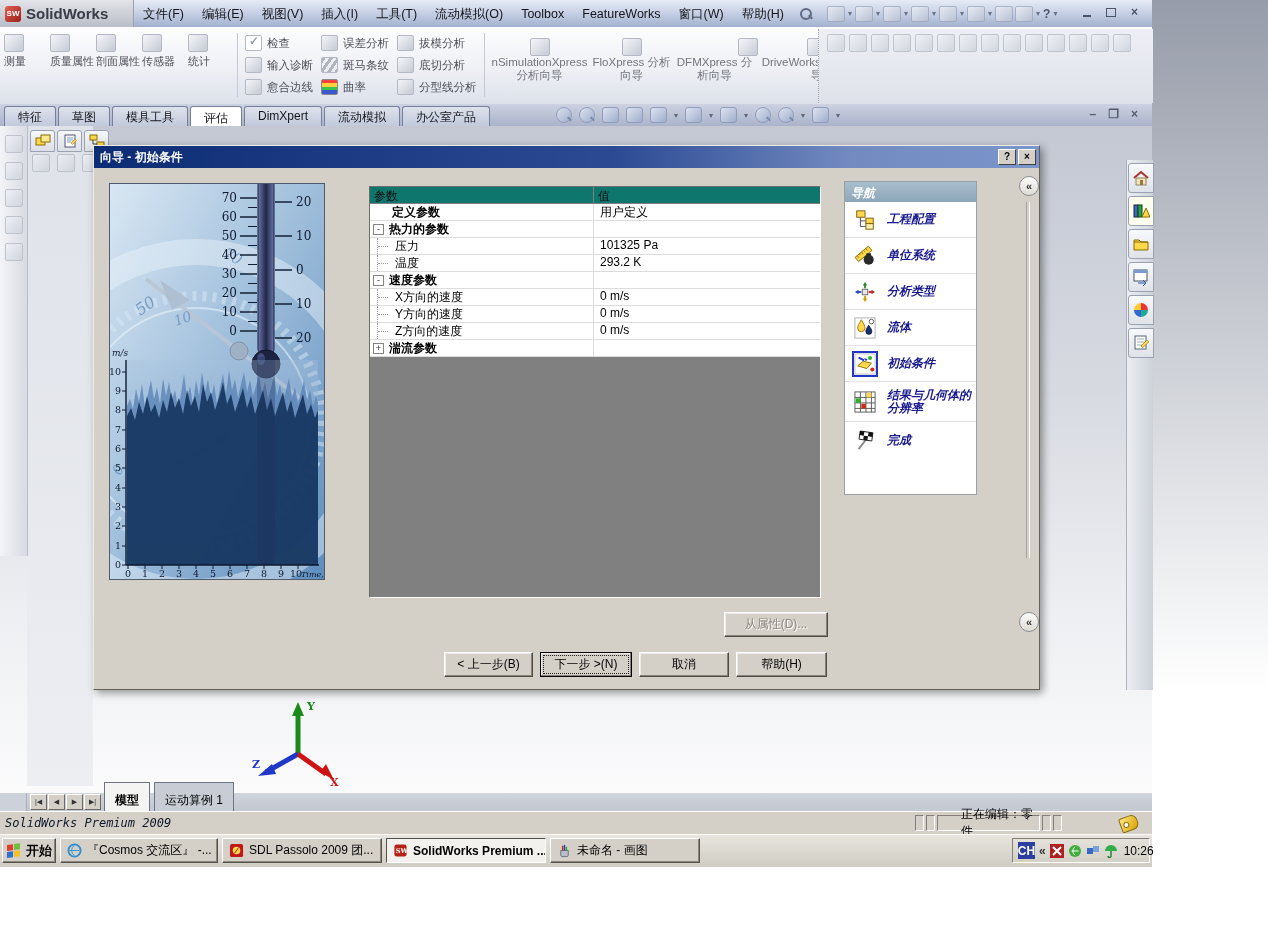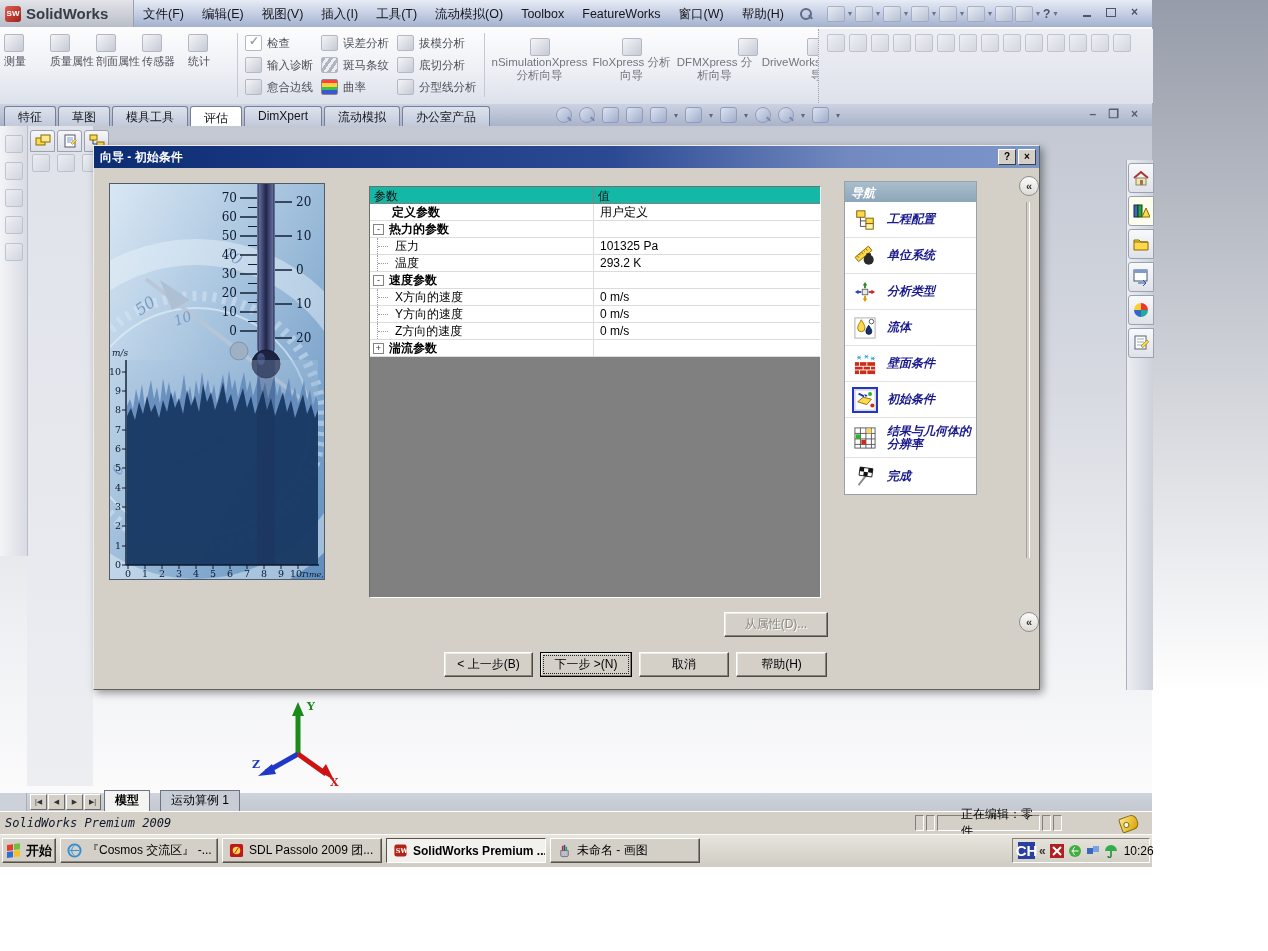--- a/index.html
+++ b/index.html
@@ -89,27 +89,27 @@
   .dlg-title{height:22px;background:linear-gradient(90deg,#0c2c74 0%,#2c4a94 55%,#728ac0 80%,#7b96cb 100%);
     color:#fff;font-weight:bold;font-size:12px;display:flex;align-items:center;padding:0 3px 0 6px;}
   .dlg-title-text{flex:1;}
   .dlg-btn{width:16px;height:14px;margin-left:2px;background:#d4d0c8;border:1px solid;border-color:#fff #404040 #404040 #fff;
     color:#000;font-size:10px;font-weight:bold;display:flex;align-items:center;justify-content:center;line-height:10px;}
   
   .img-panel{position:absolute;left:15px;top:37px;width:214px;height:395px;border:1px solid #4f5c6e;overflow:hidden;}
   
   .ptable{position:absolute;left:275px;top:40px;width:452px;height:412px;background:#808080;
     border:1px solid;border-color:#6e6e6e #fff #fff #6e6e6e;box-sizing:border-box;}
-  .pt-header{display:flex;height:17px;background:#14b8a6;border-bottom:1px solid #808080;box-sizing:border-box;}
+  .pt-header{display:flex;height:17px;background:#0f766e;border-bottom:1px solid #808080;box-sizing:border-box;}
   .pt-h{padding:1px 4px;font-size:12px;color:#111;box-sizing:border-box;}
   .pt-h.c1{width:224px;border-right:1px solid #808080;}
   .pt-rows{background:#fff;}
   .trow{display:flex;height:17px;border-bottom:1px solid #dcdcdc;box-sizing:border-box;font-size:12px;background:#fff;}
   .tcell-p{width:224px;display:flex;align-items:center;border-right:1px solid #dcdcdc;box-sizing:border-box;overflow:hidden;}
-  .tcell-v{flex:1;display:flex;align-items:center;padding-left:6px;overflow:hidden;}
+  .tcell-v{flex:1;display:flex;padding-left:6px;overflow:hidden;}
   .tb{width:9px;height:9px;flex:none;margin-left:3px;border:1px solid #848484;background:#fff;
     display:flex;align-items:center;justify-content:center;font-size:9px;line-height:7px;color:#333;}
   .tb.minus::before{content:"-";}
   .tb.plus::before{content:"+";}
   .glabel{margin-left:5px;font-weight:bold;white-space:nowrap;}
   .indent{width:17px;flex:none;}
   .elbow{width:14px;height:16px;flex:none;margin-left:7px;border-left:1px dotted #9a9a9a;position:relative;}
   .elbow::before{content:"";position:absolute;left:0;top:8px;width:10px;border-top:1px dotted #9a9a9a;}
   .clabel{margin-left:3px;white-space:nowrap;}
   
@@ -132,21 +132,21 @@
   .btn.default{border:1px solid #000;outline:1px dotted #222;outline-offset:-4px;}
   
   .triad{position:absolute;left:250px;top:570px;}
   
   .doctabs{position:absolute;left:0;top:793px;width:1152px;height:18px;background:linear-gradient(180deg,#cfd3db,#c3c8d1);
     display:flex;align-items:flex-end;}
   .dt-corner{width:26px;height:18px;background:#cdd1d9;border-right:1px solid #a8adb8;}
   .dt-arrows{display:flex;gap:1px;margin:0 3px 1px 3px;}
   .dt-ab{width:15px;height:14px;background:#d4d0c8;border:1px solid;border-color:#fff #6e6a64 #6e6a64 #fff;
     font-size:7px;display:flex;align-items:center;justify-content:center;color:#333;}
-  .dtab{padding:1px 10px 2px 10px;margin-right:10px;border:1px solid #6e7484;border-bottom:none;font-size:12px;background:#c8ccd4;}
+  .dtab{padding:9px 10px 2px 10px;margin-right:4px;border:1px solid #6e7484;border-bottom:none;font-size:12px;background:#c8ccd4;}
   .dtab.active{background:#f4f4f2;font-weight:bold;}
   
   .statusbar{position:absolute;left:0;top:811px;width:1152px;height:23px;background:#d4d0c8;border-top:1px solid #fff;
     font-family:"DejaVu Sans Mono",monospace;font-size:12px;}
   .sb-text{position:absolute;left:5px;top:4px;color:#0f172a;font-style:italic;}
   .sb-seg{position:absolute;top:3px;height:16px;border:1px solid;border-color:#848078 #fff #fff #848078;box-sizing:border-box;}
   .sb-edit{display:flex;align-items:center;justify-content:center;font-family:"Liberation Sans",sans-serif;font-size:12px;}
   .tag-ic{position:absolute;left:1120px;top:4px;width:16px;height:13px;background:linear-gradient(135deg,#ffe680,#d8a100);
     border:1px solid #8c6d00;border-radius:2px 6px 6px 2px;transform:rotate(-20deg);}
   .tag-ic::before{content:"";position:absolute;left:2px;top:4px;width:4px;height:4px;border-radius:50%;background:#fff;border:1px solid #8c6d00;}
@@ -158,21 +158,21 @@
     display:flex;align-items:center;gap:4px;padding-left:4px;box-sizing:border-box;font-weight:bold;font-size:13px;}
   .winflag{width:15px;height:14px;display:grid;grid-template-columns:6px 6px;grid-template-rows:6px 6px;gap:1px;transform:skewY(-8deg);}
   .winflag span{display:block;}
   .task{position:absolute;top:3px;height:25px;background:#d4d0c8;border:1px solid;border-color:#fff #55524c #55524c #fff;
     box-shadow:inset -1px -1px 0 #8a867e;display:flex;align-items:center;gap:5px;padding:0 6px;box-sizing:border-box;
     font-size:12px;white-space:nowrap;overflow:hidden;}
   .task.active{background:#f2f1ee;border-color:#55524c #fff #fff #55524c;box-shadow:none;font-weight:bold;}
   .tico{width:15px;height:15px;flex:none;}
   .tray{position:absolute;left:1012px;top:3px;width:138px;height:25px;border:1px solid;border-color:#848078 #fff #fff #848078;
     display:flex;align-items:center;gap:4px;padding:0 5px;box-sizing:border-box;}
-  .lang{width:17px;height:17px;background:#2b3f9e;color:#fff;font-size:15px;font-weight:bold;
+  .lang{width:17px;height:17px;background:#2b3f9e;color:#fff;font-size:12px;font-weight:bold;
     display:flex;align-items:center;justify-content:center;}
   .trayic{width:14px;height:14px;flex:none;}
   .clock{font-size:12px;margin-left:2px;}
   svg text{font-family:"DejaVu Serif",serif;}
 </style>
 </head>
 <body>
 
 <div class="screen">
   <div class="desktop-strip"></div>
@@ -749,30 +749,20 @@
               <svg width="24" height="24" viewBox="0 0 24 24">
                 <rect x="1" y="1" width="22" height="22" fill="#fff" stroke="#aaa"></rect>
                 <path d="M8 3C5.5 7.5 4 9.5 4 12a4 4 0 0 0 8 0C12 9.5 10.5 7.5 8 3z" fill="#ffd84d" stroke="#a07800"></path>
                 <path d="M16 9c-2 3.2-3 4.8-3 6.7a3.2 3.2 0 0 0 6.4 0C19.4 13.8 18 12.2 16 9z" fill="#16306e" stroke="#0a1c44"></path>
                 <circle cx="19" cy="5" r="2.5" fill="none" stroke="#555"></circle>
               </svg>
             </span>
           <span class="nav-label">流体</span>
         </div>
         <div class="nav-item">
-          <span class="nav-ic">
-              <svg width="24" height="24" viewBox="0 0 24 24">
-                <rect x="1" y="10" width="22" height="13" fill="#cc2b17"></rect>
-                <path d="M1 14.5h22M1 18.5h22M6 10v4.5M14 10v4.5M10 14.5v4M18 14.5v4M6 18.5V23M14 18.5V23" stroke="#fff" fill="none"></path>
-                <path d="M4 3l3 4M7 3L4 7M3.5 5h4M12 2l3 4M15 2l-3 4M11.5 4h4M19 4l3 4M22 4l-3 4M18.5 6h4" stroke="#35a8dc" fill="none"></path>
-              </svg>
-            </span>
-          <span class="nav-label">壁面条件</span>
-        </div>
-        <div class="nav-item">
           <span class="nav-ic active">
               <svg width="22" height="22" viewBox="0 0 24 24">
                 <rect x="1" y="1" width="22" height="22" fill="#fff" stroke="#bbb"></rect>
                 <path d="M4 14l6-5 9 2-5 6-10-3z" fill="#ffd84d" stroke="#8a6d00"></path>
                 <path d="M5 5l6 3" stroke="#1b35c6" stroke-width="2" fill="none"></path>
                 <path d="M13 9l-2-3.4 3.8 1z" fill="#1b35c6"></path>
                 <circle cx="17.5" cy="5.5" r="2.2" fill="#2ab32a"></circle>
                 <circle cx="20" cy="18" r="2.2" fill="#cc2b17"></circle>
               </svg>
             </span>

